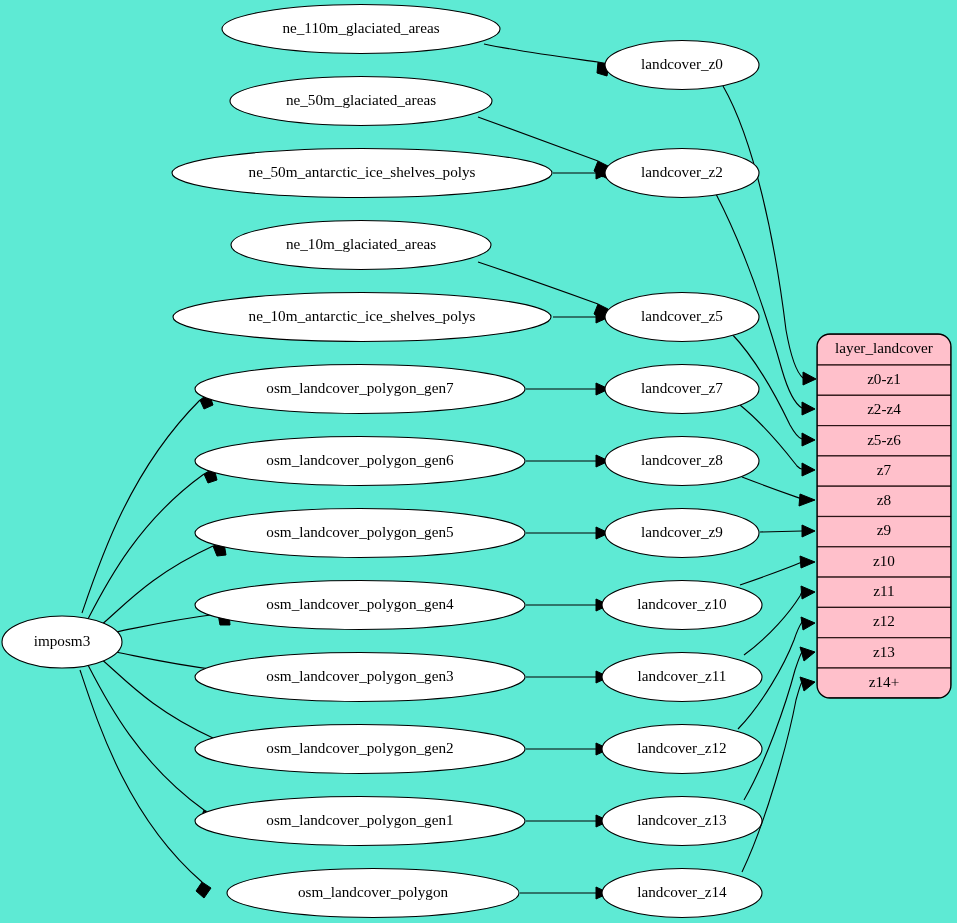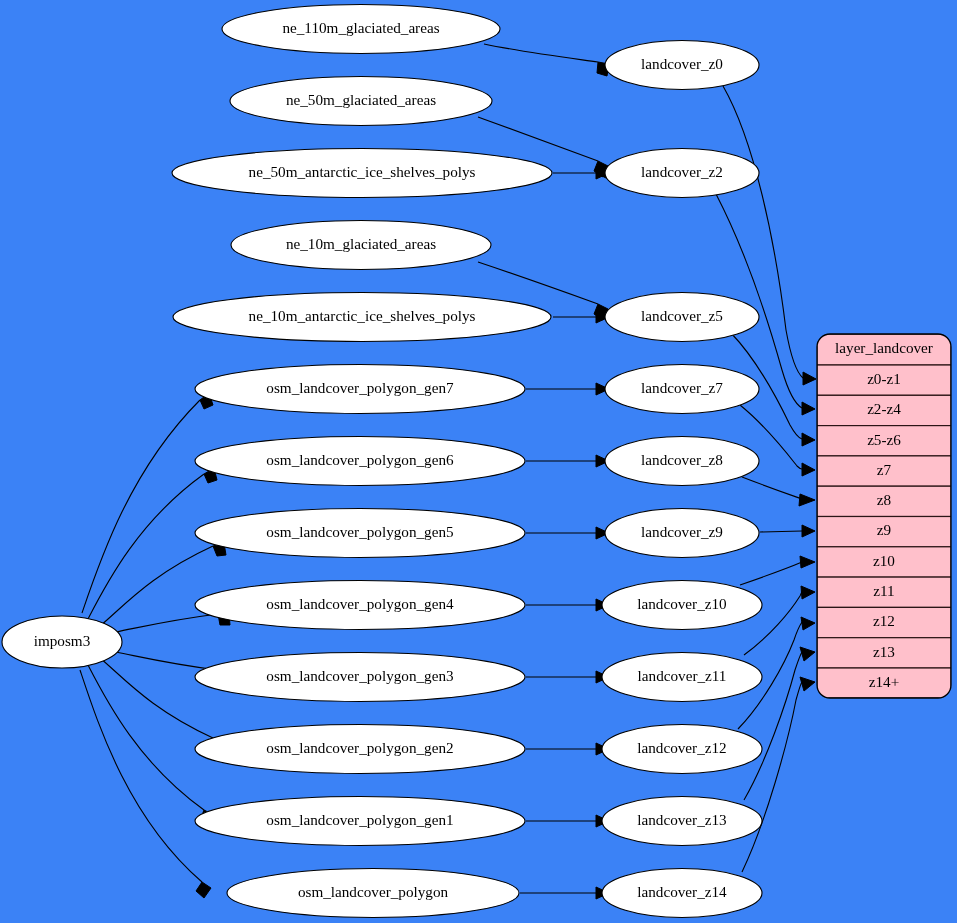--- a/index.html
+++ b/index.html
@@ -4,21 +4,21 @@
 <style>
   html, body {
     margin: 0;
     padding: 0;
     background: #ffffff;
   }
   #canvas {
     position: relative;
     width: 957px;
     height: 923px;
-    background: #3b82f6;
+    background: #5eead4;
     font-family: "Liberation Serif", "DejaVu Serif", serif;
     overflow: hidden;
   }
   svg.graph {
     position: absolute;
     left: 0;
     top: 0;
     width: 957px;
     height: 923px;
   }

